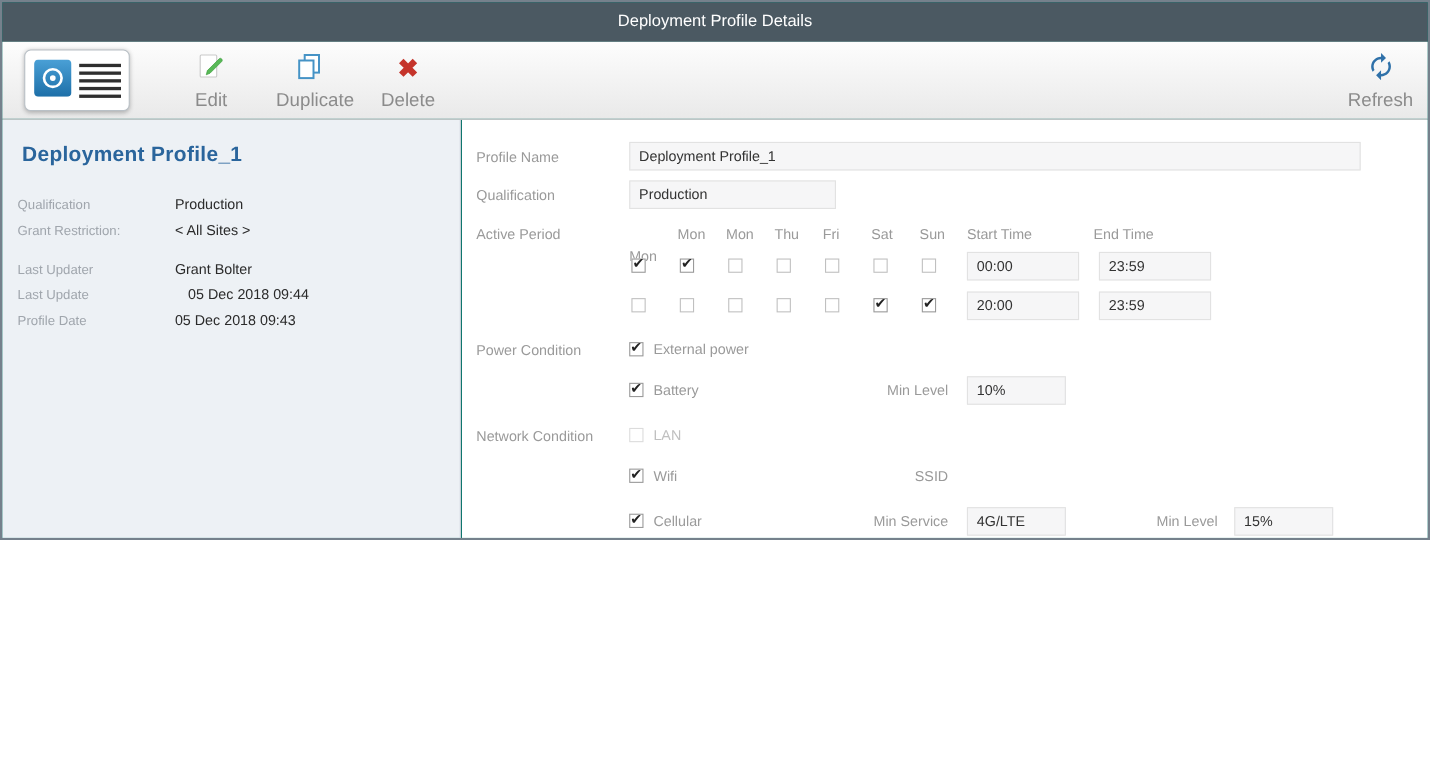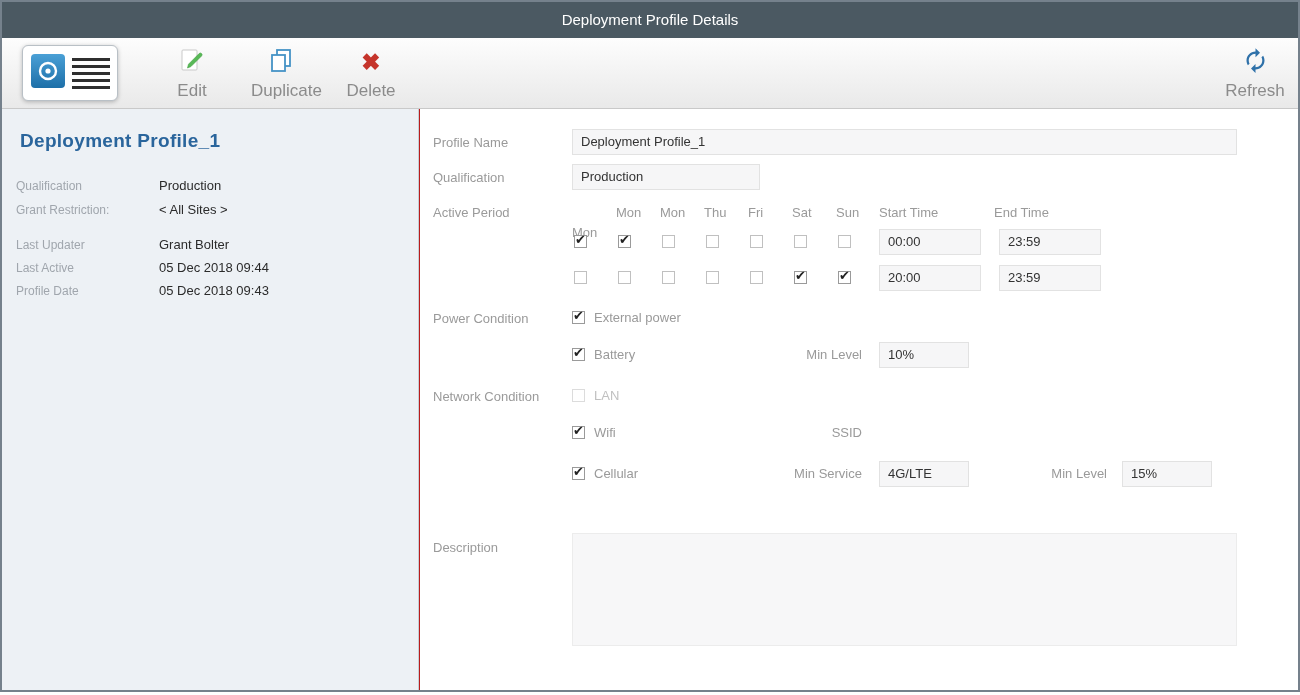--- a/index.html
+++ b/index.html
@@ -1,17 +1,17 @@
 <!DOCTYPE html>
 <html><head>
 <meta charset="utf-8">
 <style>
   html,body{margin:0;padding:0;background:#ffffff;}
   body{font-family:"Liberation Sans", sans-serif;}
-  #app{position:relative;width:1300px;height:692px;box-sizing:border-box;border:2px solid #75818c;background:#b91c1c;overflow:hidden;text-decoration:underline;}
+  #app{position:relative;width:1300px;height:491px;box-sizing:border-box;border:2px solid #75818c;background:#0f766e;overflow:hidden;text-decoration:underline;}
 
   
   .titlebar{position:absolute;left:0;top:0;right:0;height:36px;background:#4b5962;color:#fff;
     text-align:center;line-height:36px;font-size:15px;}
 
   
   .toolbar{position:absolute;left:0;top:36px;right:0;height:70px;
     background:linear-gradient(#fdfdfd,#e9e9e9);border-bottom:1px solid #c9c9c9;}
   .logo{position:absolute;left:20px;top:7px;width:96px;height:56px;background:#fff;
     border:1px solid #b9c0c6;border-radius:6px;box-shadow:0 1px 4px rgba(0,0,0,0.25);
@@ -118,22 +118,22 @@
 
     <span class="sb-lbl" style="left:14px;top:70px">Qualification</span>
     <span class="sb-val" style="left:157px;top:69px">Production</span>
 
     <span class="sb-lbl" style="left:14px;top:94px">Grant Restriction:</span>
     <span class="sb-val" style="left:157px;top:93px">&lt; All Sites &gt;</span>
 
     <span class="sb-lbl" style="left:14px;top:129px">Last Updater</span>
     <span class="sb-val" style="left:157px;top:128px">Grant Bolter</span>
 
-    <span class="sb-lbl" style="left:14px;top:152px">Last Active</span>
-    <span class="sb-val" style="left:157px;top:151px">05 Dec 2018 09:44</span>
+    <span class="sb-lbl" style="left:14px;top:152px">Last Update</span>
+    <span class="sb-val" style="left:169px;top:151px">05 Dec 2018 09:44</span>
 
     <span class="sb-lbl" style="left:14px;top:175px">Profile Date</span>
     <span class="sb-val" style="left:157px;top:174px">05 Dec 2018 09:43</span>
   </div>
 
   <div class="main">
 
     <span class="lbl" style="left:13px;top:26px">Profile Name</span>
     <div class="inp" style="left:152px;top:20px;width:647px">Deployment Profile_1</div>
 

